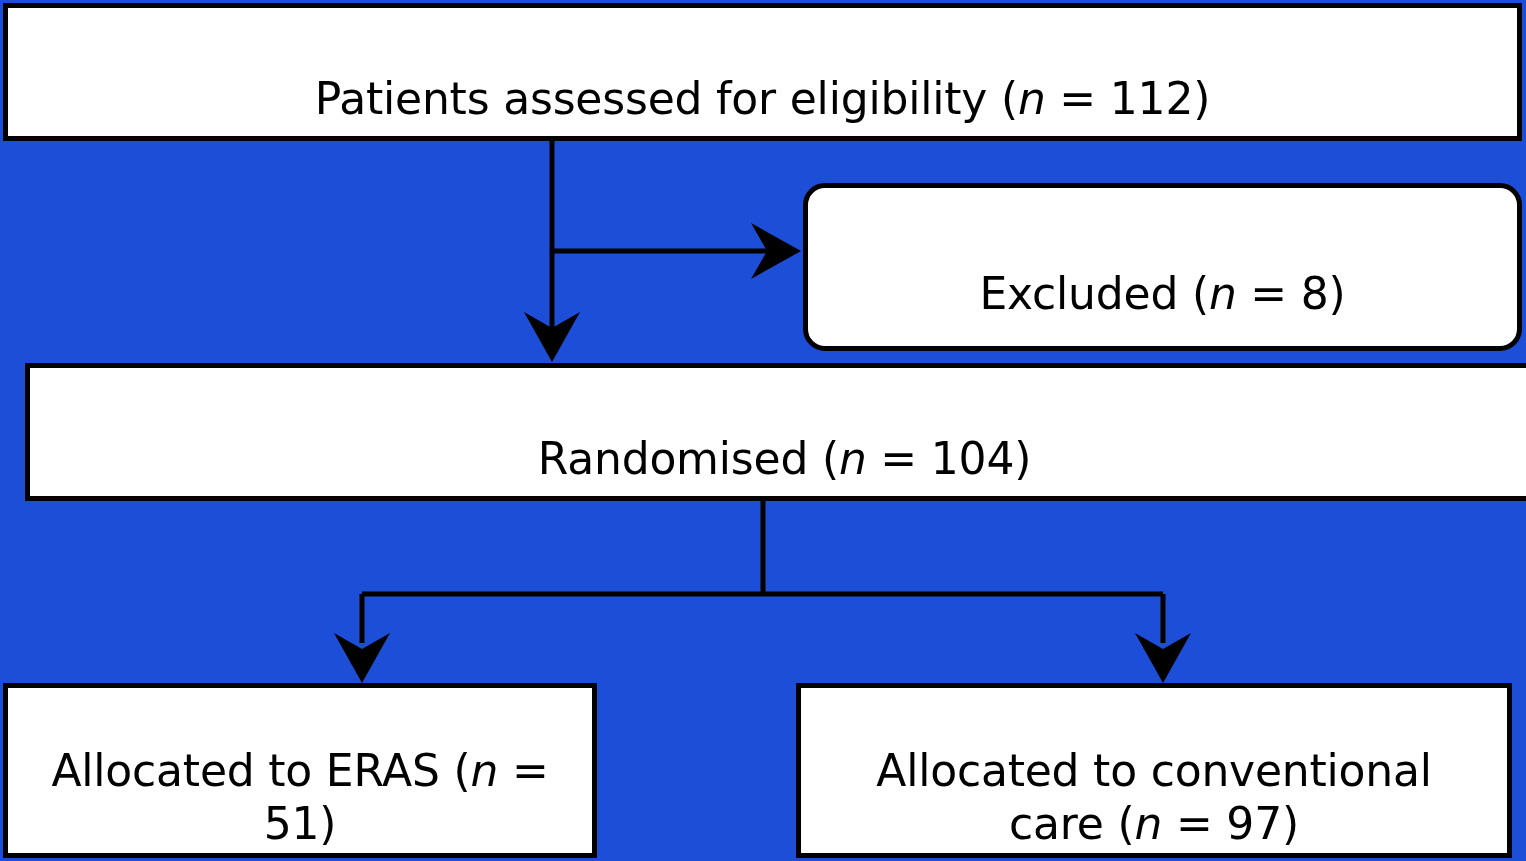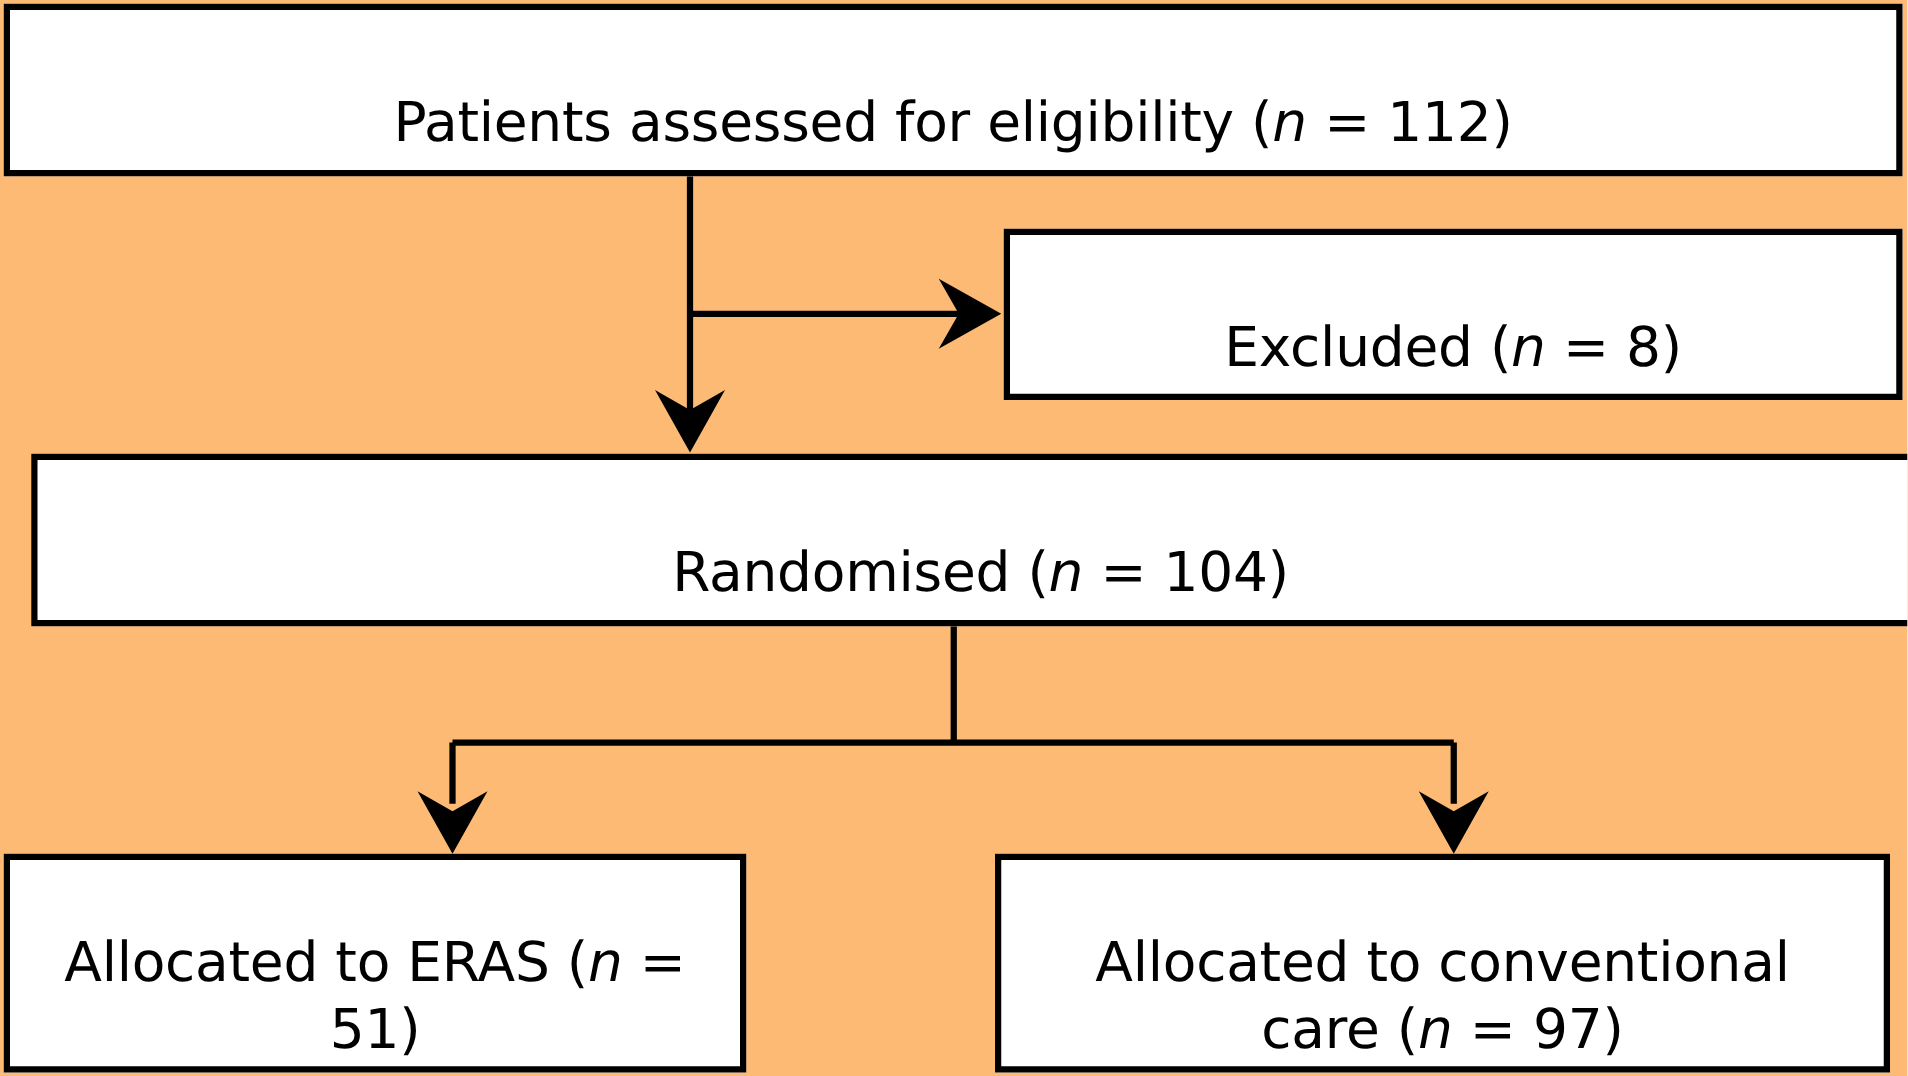--- a/index.html
+++ b/index.html
@@ -8,21 +8,21 @@
     padding: 0;
     background: #ffffff;
   }
   body {
     font-family: "DejaVu Sans", "Liberation Sans", sans-serif;
   }
   #diagram-root {
     position: relative;
     width: 1526px;
     height: 861px;
-    background: #fdba74;
+    background: #1d4ed8;
     overflow: hidden;
   }
   #flow-svg {
     position: absolute;
     left: 0;
     top: 0;
     width: 1526px;
     height: 861px;
   }
   .node-box {
@@ -43,21 +43,21 @@
     color: #000000;
     letter-spacing: -0.2px;
     padding: 0 14px;
     white-space: pre-line;
   }
   .node-text i, .node-text em {
     font-style: italic;
   }
   
   #box-assessed   { left: 3px;   top: 3px;   width: 1519px; height: 138px; }
-  #box-excluded   { left: 803px; top: 183px; width: 719px;  height: 137px; }
+  #box-excluded   { left: 803px; top: 183px; width: 719px;  height: 168px; border-radius: 22px; }
   #box-randomised { left: 3px;   top: 363px; width: 1519px; height: 138px; margin-left: 22px; }
   #box-eras       { left: 3px;   top: 683px; width: 594px;  height: 175px; align-items: center; }
   #box-conv       { left: 796px; top: 683px; width: 716px;  height: 175px; }
 </style>
 </head>
 <body>
 
 <div id="diagram-root">
 
   <svg id="flow-svg" viewBox="0 0 1526 861" aria-hidden="true">

